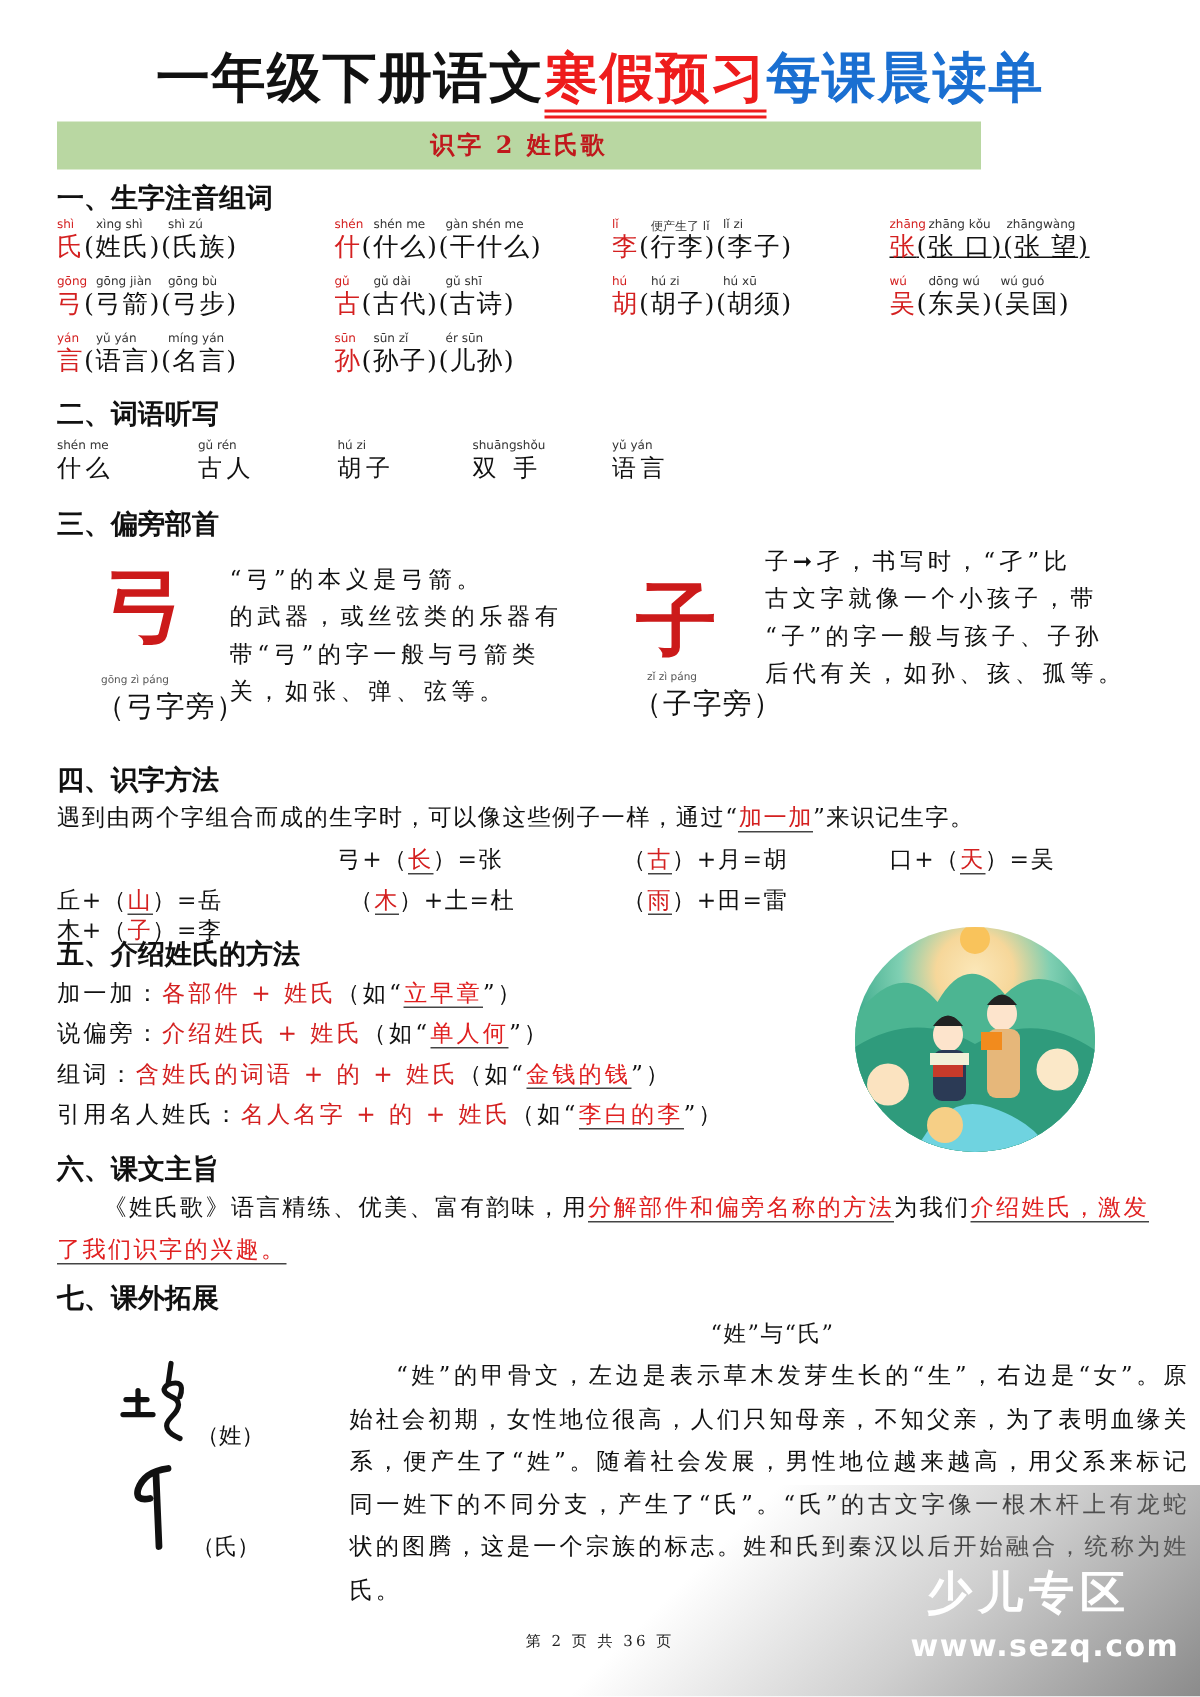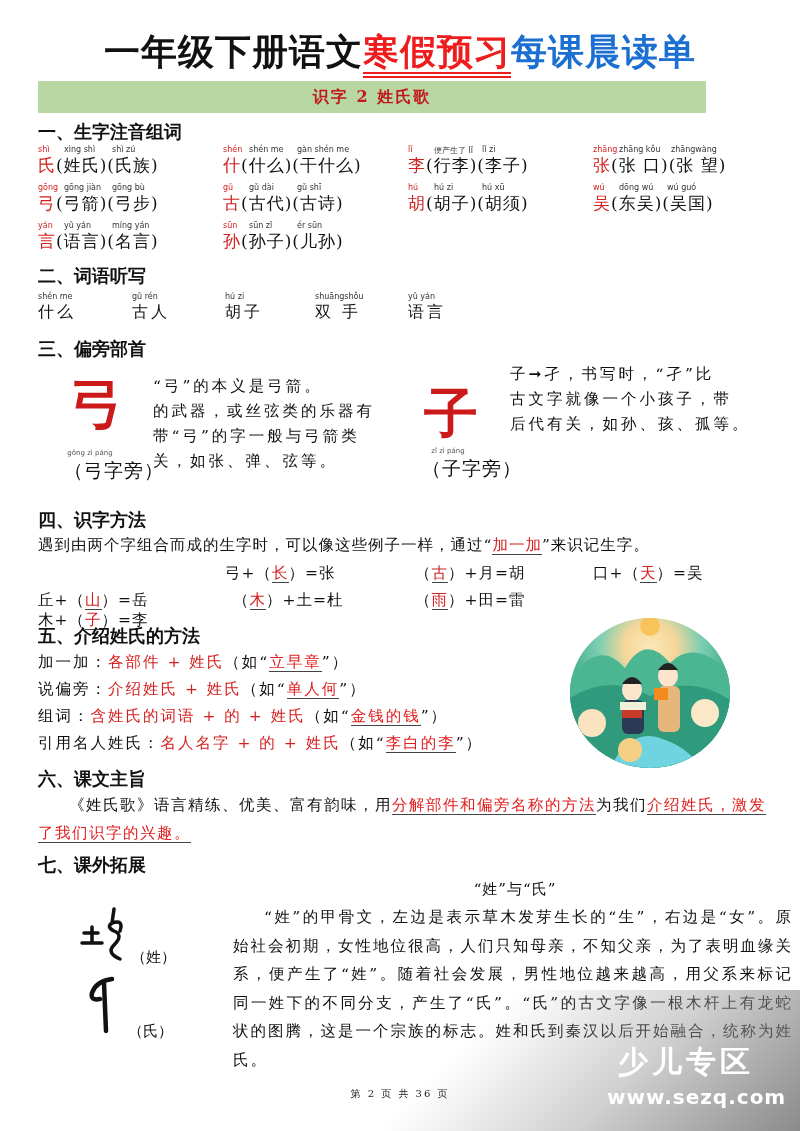--- a/index.html
+++ b/index.html
@@ -4,21 +4,21 @@
 <style>
   * { box-sizing: border-box; margin: 0; padding: 0; }
   html, body { width: 800px; height: 1131px; background: #ffffff; overflow: hidden; }
   body { position: relative; font-family: "DejaVu Serif", "Liberation Serif", serif; color: #111; }
 
   .title-wrap { position: absolute; top: 28px; left: 0; width: 800px; text-align: center; font-family: "DejaVu Sans", sans-serif; font-weight: bold; font-size: 36px; letter-spacing: 1px; white-space: nowrap; }
   .title-black { color: #111; }
   .title-red { color: #ee1c1c; border-bottom: 6px double #ee1c1c; padding-bottom: 0px; }
   .title-blue { color: #1a6fd1; }
 
-  .banner { position: absolute; top: 81px; left: 38px; width: 668px; height: 32px; background: #b9d7a2; text-align: center; line-height: 32px; font-size: 16px; font-weight: bold; color: #c0181c; letter-spacing: 2px; }
+  .banner { position: absolute; top: 81px; left: 38px; width: 616px; height: 32px; background: #b9d7a2; text-align: center; line-height: 32px; font-size: 16px; font-weight: bold; color: #c0181c; letter-spacing: 2px; }
 
   .sec-head { position: absolute; left: 38px; font-family: "DejaVu Sans", sans-serif; font-weight: bold; font-size: 18px; color: #111; }
 
   .red { color: #d42020; }
   .py { display: block; font-family: "DejaVu Sans", sans-serif; font-size: 8px; color: #333; line-height: 10px; white-space: nowrap; }
   .s1-cell { position: absolute; top: 0; }
   .s1-line { font-size: 17px; line-height: 20px; white-space: nowrap; letter-spacing: 1px; }
   .s1-py { position: relative; height: 10px; }
   .s1-py span { position: absolute; top: 0; font-family: "DejaVu Sans", sans-serif; font-size: 8px; color: #333; white-space: nowrap; }
   .s1-py span.red { color: #d42020; }
@@ -88,21 +88,21 @@
       <div class="s1-line"><span class="red">什</span>(<span>什么</span>)(<span>干什么</span>)</div>
     </div>
     <div class="s1-cell" style="left: 408px; top: 145px; position: absolute;">
       <div class="s1-py">
         <span class="red" style="left:0">lǐ</span>
         <span style="left:26px">便产生了 lǐ</span>
         <span style="left:74px">lǐ zi</span>
       </div>
       <div class="s1-line"><span class="red">李</span>(<span>行李</span>)(<span>李子</span>)</div>
     </div>
-    <div class="s1-cell" style="left: 593px; top: 145px; position: absolute;">
+    <div class="s1-cell" style="left: 593px; top: 145px; position: absolute; text-decoration: underline;">
       <div class="s1-py">
         <span class="red" style="left:0">zhāng</span>
         <span style="left:26px">zhāng kǒu</span>
         <span style="left:78px">zhāngwàng</span>
       </div>
       <div class="s1-line"><span class="red">张</span>(<span>张 口</span>)(<span>张 望</span>)</div>
     </div>
     <div class="s1-cell" style="left: 38px; top: 183px; position: absolute;">
       <div class="s1-py">
         <span class="red" style="left:0">gōng</span>
@@ -173,20 +173,21 @@
   <div>关，如张、弹、弦等。</div>
 </div>
 <div class="radical" style="left:424px; top:378px;">子</div>
 <div class="rad-label" style="left:398px; top:446px; width:100px;">
   <span class="py" style="font-size:7px;color:#555;">zǐ zì páng</span>
   <span class="txt">（子字旁）</span>
 </div>
 <div class="para" style="left:510px; top:362px; width:270px;">
   <div>子➞孑，书写时，“孑”比</div>
   <div>古文字就像一个小孩子，带</div>
+  <div>“子”的字一般与孩子、子孙</div>
   <div>后代有关，如孙、孩、孤等。</div>
 </div>
 
 <div class="sec-head" style="top:508px;">四、识字方法</div>
 <div class="s4-intro"><span>遇到由两个字组合而成的生字时，可以像这些例子一样，通过“</span><span class="ul red">加一加</span><span>”来识记生字。</span></div>
 
 <div class="s4-eq" style="left:38px; top:563px;margin-top:47px;"><span>木+（</span><span class="ul red">子</span><span>）=李</span></div>
 <div class="s4-eq" style="left:225px; top:563px;"><span>弓+（</span><span class="ul red">长</span><span>）=张</span></div>
 <div class="s4-eq" style="left:415px; top:563px;"><span>（</span><span class="ul red">古</span><span>）+月=胡</span></div>
 <div class="s4-eq" style="left:593px; top:563px;"><span>口+（</span><span class="ul red">天</span><span>）=吴</span></div>

